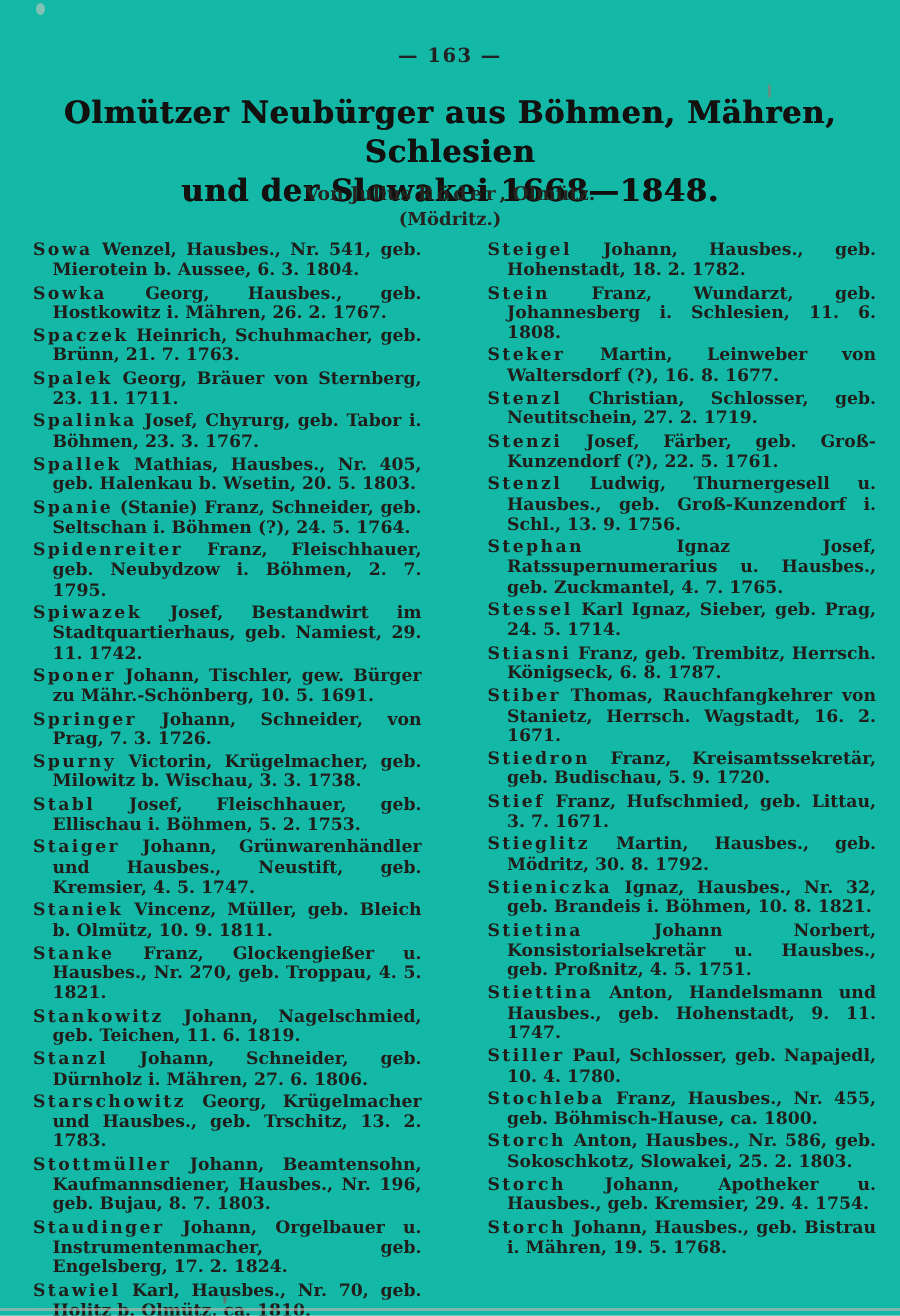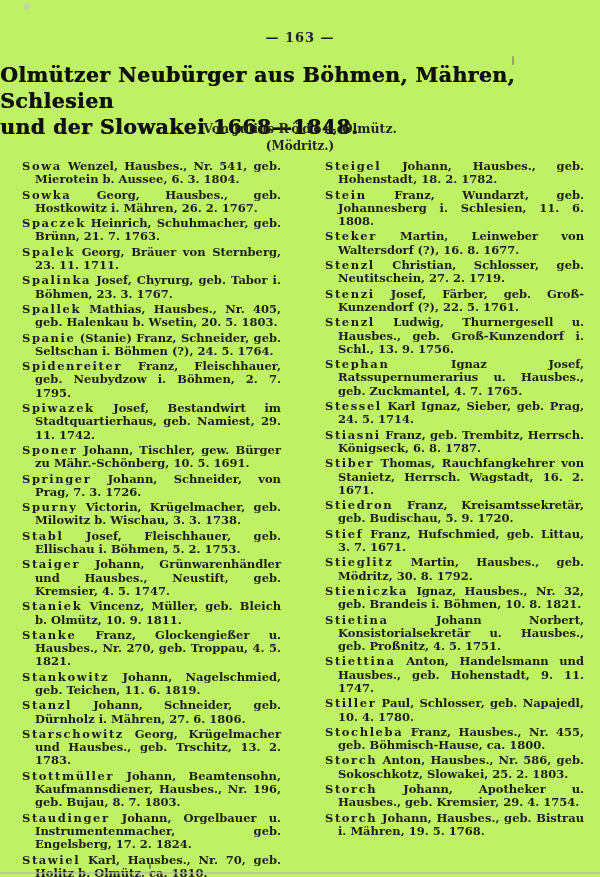--- a/index.html
+++ b/index.html
@@ -5,32 +5,33 @@
   html, body { margin: 0; padding: 0; }
   body {
     width: 600px; height: 877px;
     background: #f4f3f0;
     font-family: "DejaVu Serif", "Liberation Serif", serif;
     overflow: hidden;
   }
   .page {
     position: relative;
     width: 600px; height: 877px;
-    background: #bef264;
+    background: #14b8a6;
     color: #1b1a17;
   }
   
   .page-number {
     position: absolute; top: 30px; left: 0; width: 100%;
     text-align: center;
     font-size: 13px; font-weight: 700; letter-spacing: 1px;
     color: #222;
   }
   .title {
     position: absolute; top: 62px; left: 0; width: 100%;
+    text-align: center;
     font-size: 20.5px; line-height: 26px; font-weight: 700;
     letter-spacing: 0.4px;
     color: #121110;
     text-shadow: 0.4px 0 0 #121110;
   }
   .byline {
     position: absolute; top: 121px; left: 0; width: 100%;
     text-align: center;
     font-size: 12.5px; font-weight: 700; color: #26241f;
   }

